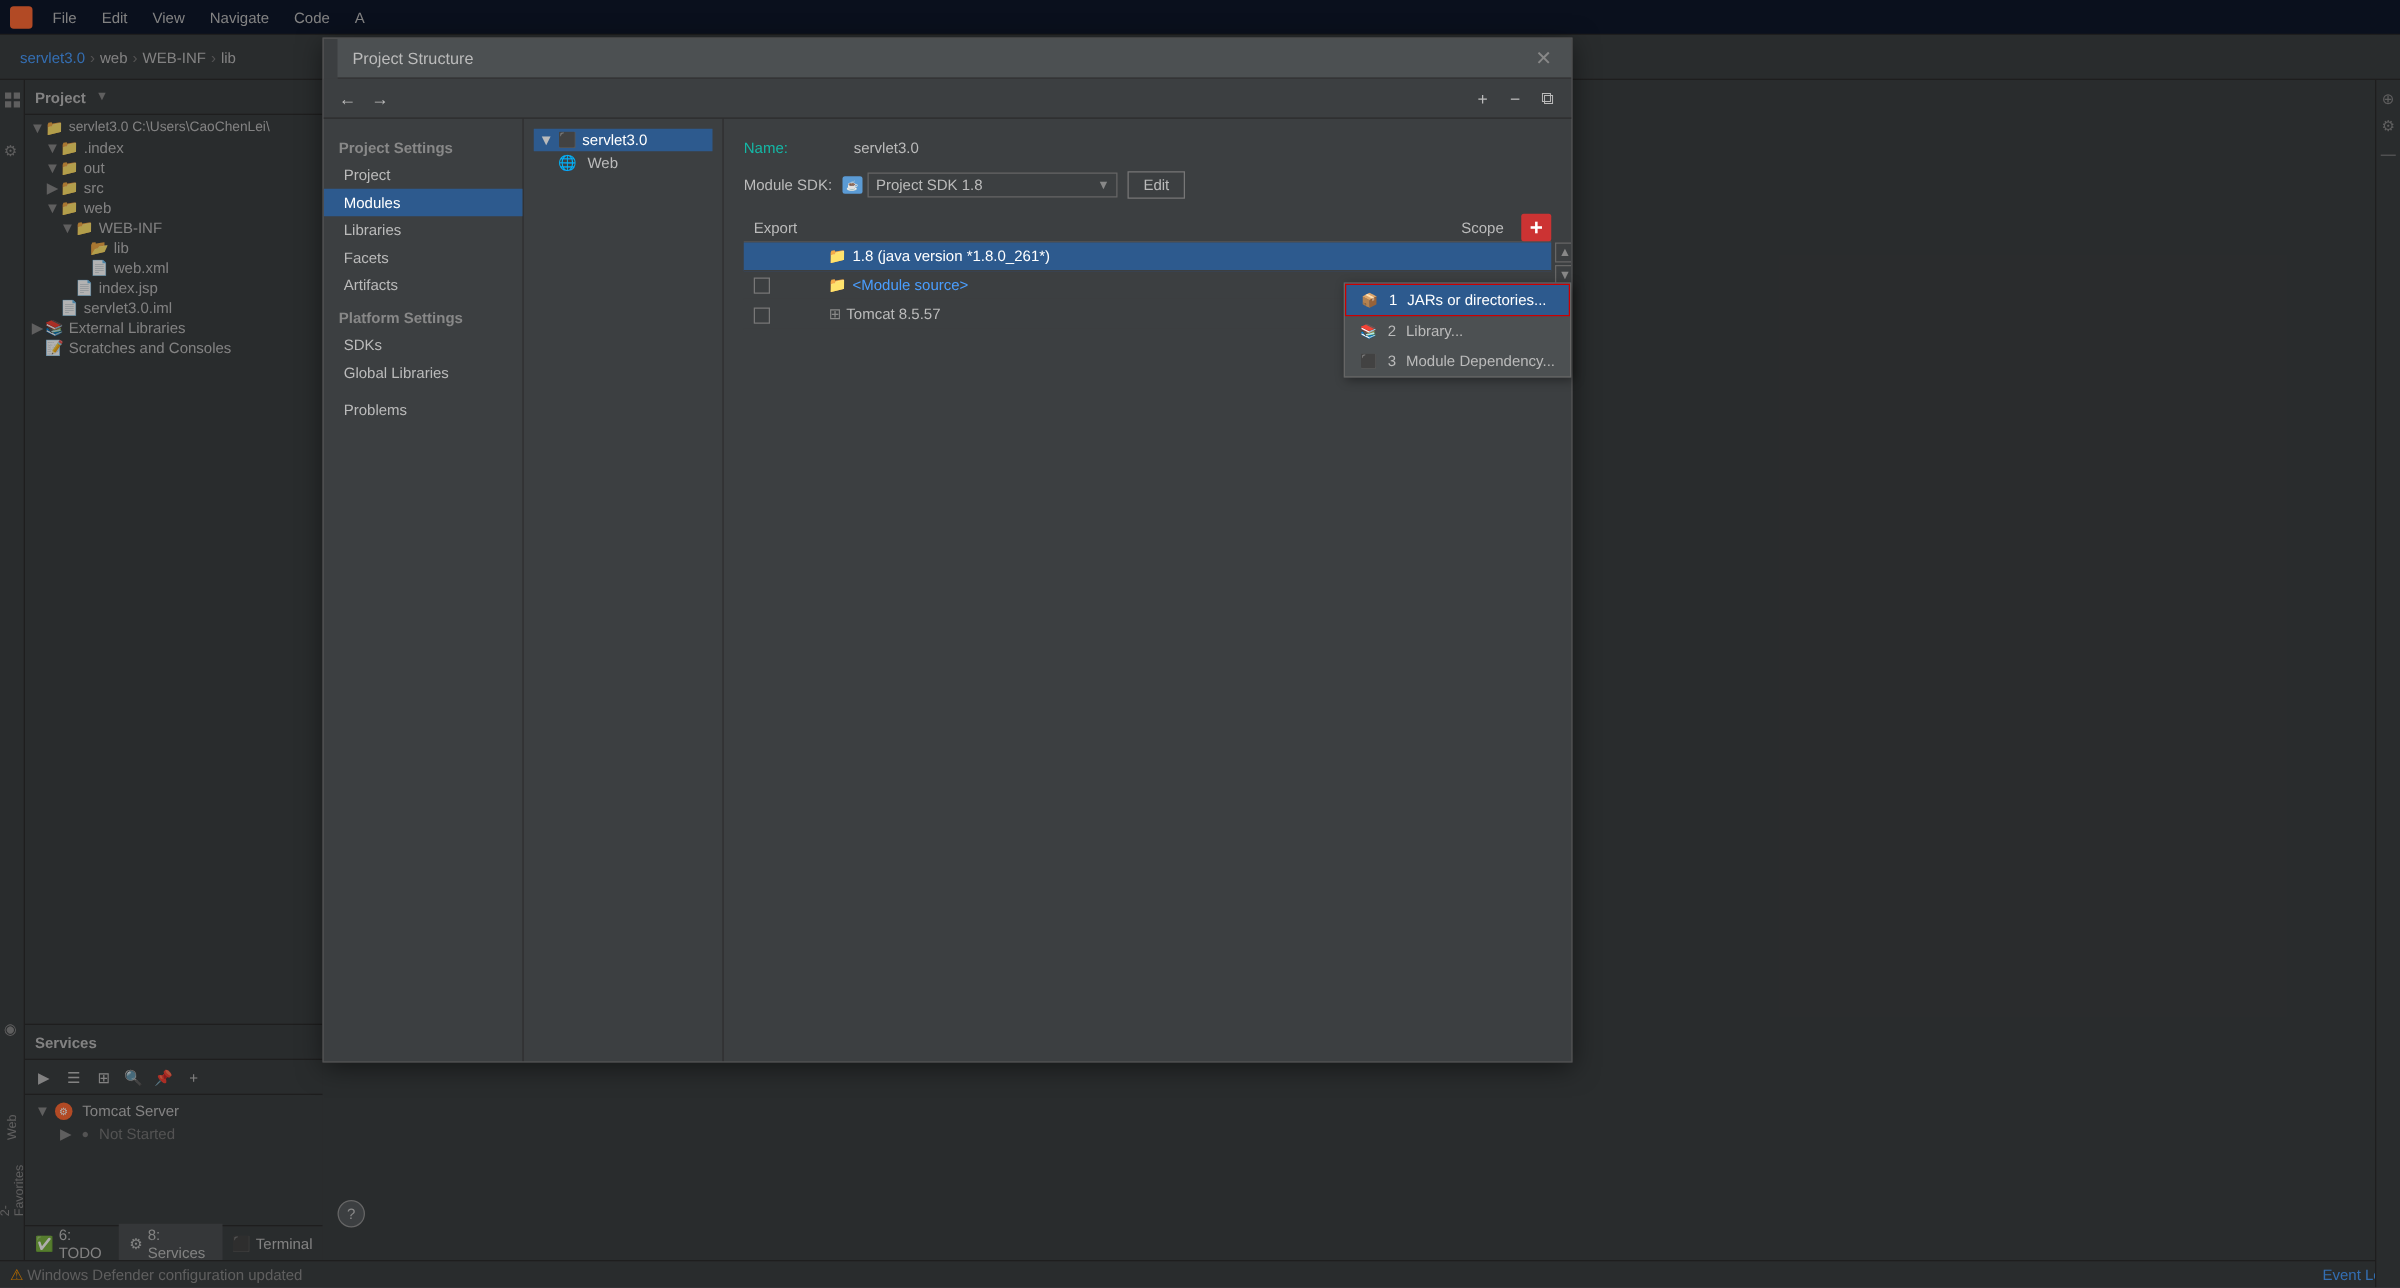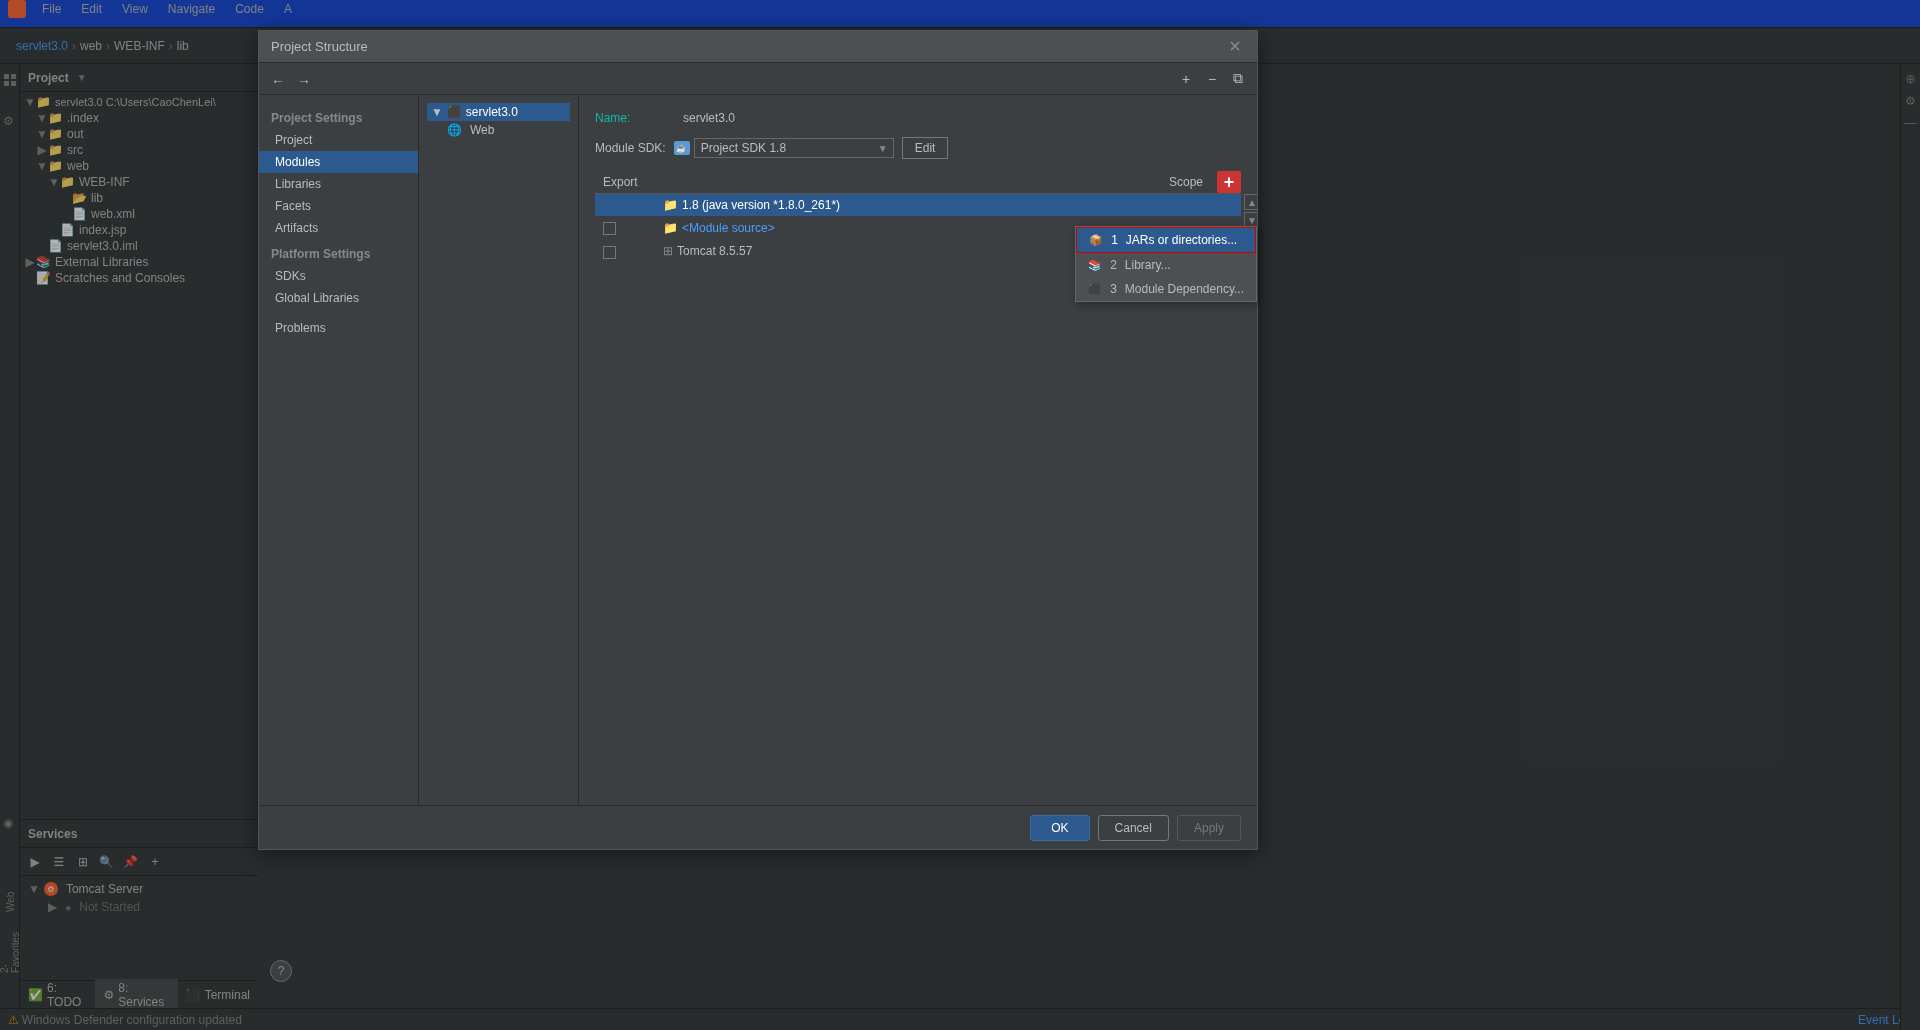--- a/index.html
+++ b/index.html
@@ -2,21 +2,21 @@
 <html><head>
   <meta charset="utf-8">
   <style>
     * { box-sizing: border-box; margin: 0; padding: 0; font-family: 'Segoe UI', Arial, sans-serif; font-size: 12px; }
     body { background: #3c3f41; width: 1920px; height: 1030px; overflow: hidden; position: relative; }
 
     
     .ide-bg { position: absolute; top: 0; left: 0; right: 0; bottom: 0; background: #3c3f41; }
 
     
-    .menu-bar { position: absolute; top: 0; left: 0; right: 0; height: 28px; background: #1d4ed8; display: flex; align-items: flex-start; padding: 0 8px; gap: 12px; color: #bbbbbb; border-bottom: 1px solid #2b2b2b; }
+    .menu-bar { position: absolute; top: 0; left: 0; right: 0; height: 28px; background: #0f172a; display: flex; align-items: center; padding: 0 8px; gap: 12px; color: #bbbbbb; border-bottom: 1px solid #2b2b2b; }
     .menu-bar .app-icon { width: 18px; height: 18px; background: #ff6b35; border-radius: 3px; display: inline-block; flex-shrink: 0; }
     .menu-item { cursor: pointer; padding: 2px 4px; color: #bbbbbb; }
 
     
     .toolbar { position: absolute; top: 28px; left: 0; right: 0; height: 36px; background: #3c3f41; display: flex; align-items: center; padding: 0 8px; border-bottom: 1px solid #2b2b2b; gap: 4px; }
     .breadcrumb-bar { display: flex; align-items: center; gap: 4px; color: #bbbbbb; font-size: 12px; margin-left: 8px; }
     .breadcrumb-sep { color: #777; }
 
     
     .left-strip { position: absolute; top: 64px; left: 0; width: 20px; bottom: 0; background: #3c3f41; display: flex; flex-direction: column; align-items: center; padding-top: 8px; gap: 4px; border-right: 1px solid #2b2b2b; }
@@ -28,21 +28,21 @@
     .project-tree { flex: 1; overflow: hidden; background: #3c3f41; padding: 2px 0; }
     .tree-item { display: flex; align-items: center; padding: 1px 4px; color: #bbbbbb; cursor: pointer; white-space: nowrap; overflow: hidden; }
     .tree-arrow { display: inline-block; width: 12px; text-align: center; color: #888; }
     .tree-icon { width: 16px; height: 14px; display: inline-flex; align-items: center; justify-content: center; margin-right: 3px; flex-shrink: 0; }
 
     
     .dialog-overlay { position: absolute; top: 0; left: 0; right: 0; bottom: 0; background: rgba(0,0,0,0.3); }
 
     
     .dialog { position: absolute; top: 30px; left: 258px; width: 1000px; height: 820px; background: #3c3f41; border: 1px solid #555; box-shadow: 0 4px 20px rgba(0,0,0,0.5); display: flex; flex-direction: column; }
-    .dialog-title-bar { height: 32px; background: #4c5052; display: flex; align-items: center; padding: 0 12px; color: #bbbbbb; font-size: 13px; border-bottom: 1px solid #2b2b2b; justify-content: space-between; }
+    .dialog-title-bar { height: 32px; background: #4c5052; display: flex; align-items: center; padding: 0 12px; color: #bbbbbb; font-size: 13px; border-bottom: 1px solid #2b2b2b; justify-content: space-between; margin-left: 11px; }
     .dialog-title-bar .title-text { font-size: 13px; color: #bbbbbb; }
     .dialog-close { width: 20px; height: 20px; cursor: pointer; display: flex; align-items: center; justify-content: center; color: #888; font-size: 16px; }
     .dialog-toolbar { height: 32px; background: #3c3f41; display: flex; align-items: center; padding: 0 8px; gap: 4px; border-bottom: 1px solid #2b2b2b; }
     .dialog-toolbar-btn { width: 22px; height: 22px; background: transparent; border: 1px solid transparent; cursor: pointer; display: flex; align-items: center; justify-content: center; color: #bbbbbb; font-size: 14px; border-radius: 3px; }
     .dialog-body { display: flex; flex: 1; overflow: hidden; }
 
     
     .dialog-nav { width: 160px; background: #3c3f41; border-right: 1px solid #2b2b2b; padding: 8px 0; }
     .nav-section-title { padding: 4px 12px; color: #888; font-weight: bold; font-size: 11px; margin-top: 4px; }
     .nav-item { padding: 4px 16px; color: #bbbbbb; cursor: pointer; display: flex; align-items: center; }
@@ -437,25 +437,20 @@
           <button style="width:16px; height:16px; background:#3c3f41; border:1px solid #666; cursor:pointer; color:#888; font-size:10px;">▲</button>
           <button style="width:16px; height:16px; background:#3c3f41; border:1px solid #666; cursor:pointer; color:#888; font-size:10px;">▼</button>
           <span style="width:16px; height:16px; color:#888; font-size:12px; display:flex; align-items:center; justify-content:center;">✏</span>
         </div>
       </div>
 
 
     </div>
   </div>
 
-  <div class="dialog-footer">
-    <button class="btn-ok">OK</button>
-    <button class="btn-cancel">Cancel</button>
-    <button class="btn-apply">Apply</button>
-  </div>
 
   <div class="dropdown-menu" style="position:absolute; right:0; top:195px; z-index:200;">
     <div class="dropdown-item highlighted">
       <span style="color:#5b9bd5; font-size:11px;">📦</span>
       <span>1</span>
       <span>JARs or directories...</span>
     </div>
     <div class="dropdown-item">
       <span style="color:#888; font-size:11px;">📚</span>
       <span>2</span>

